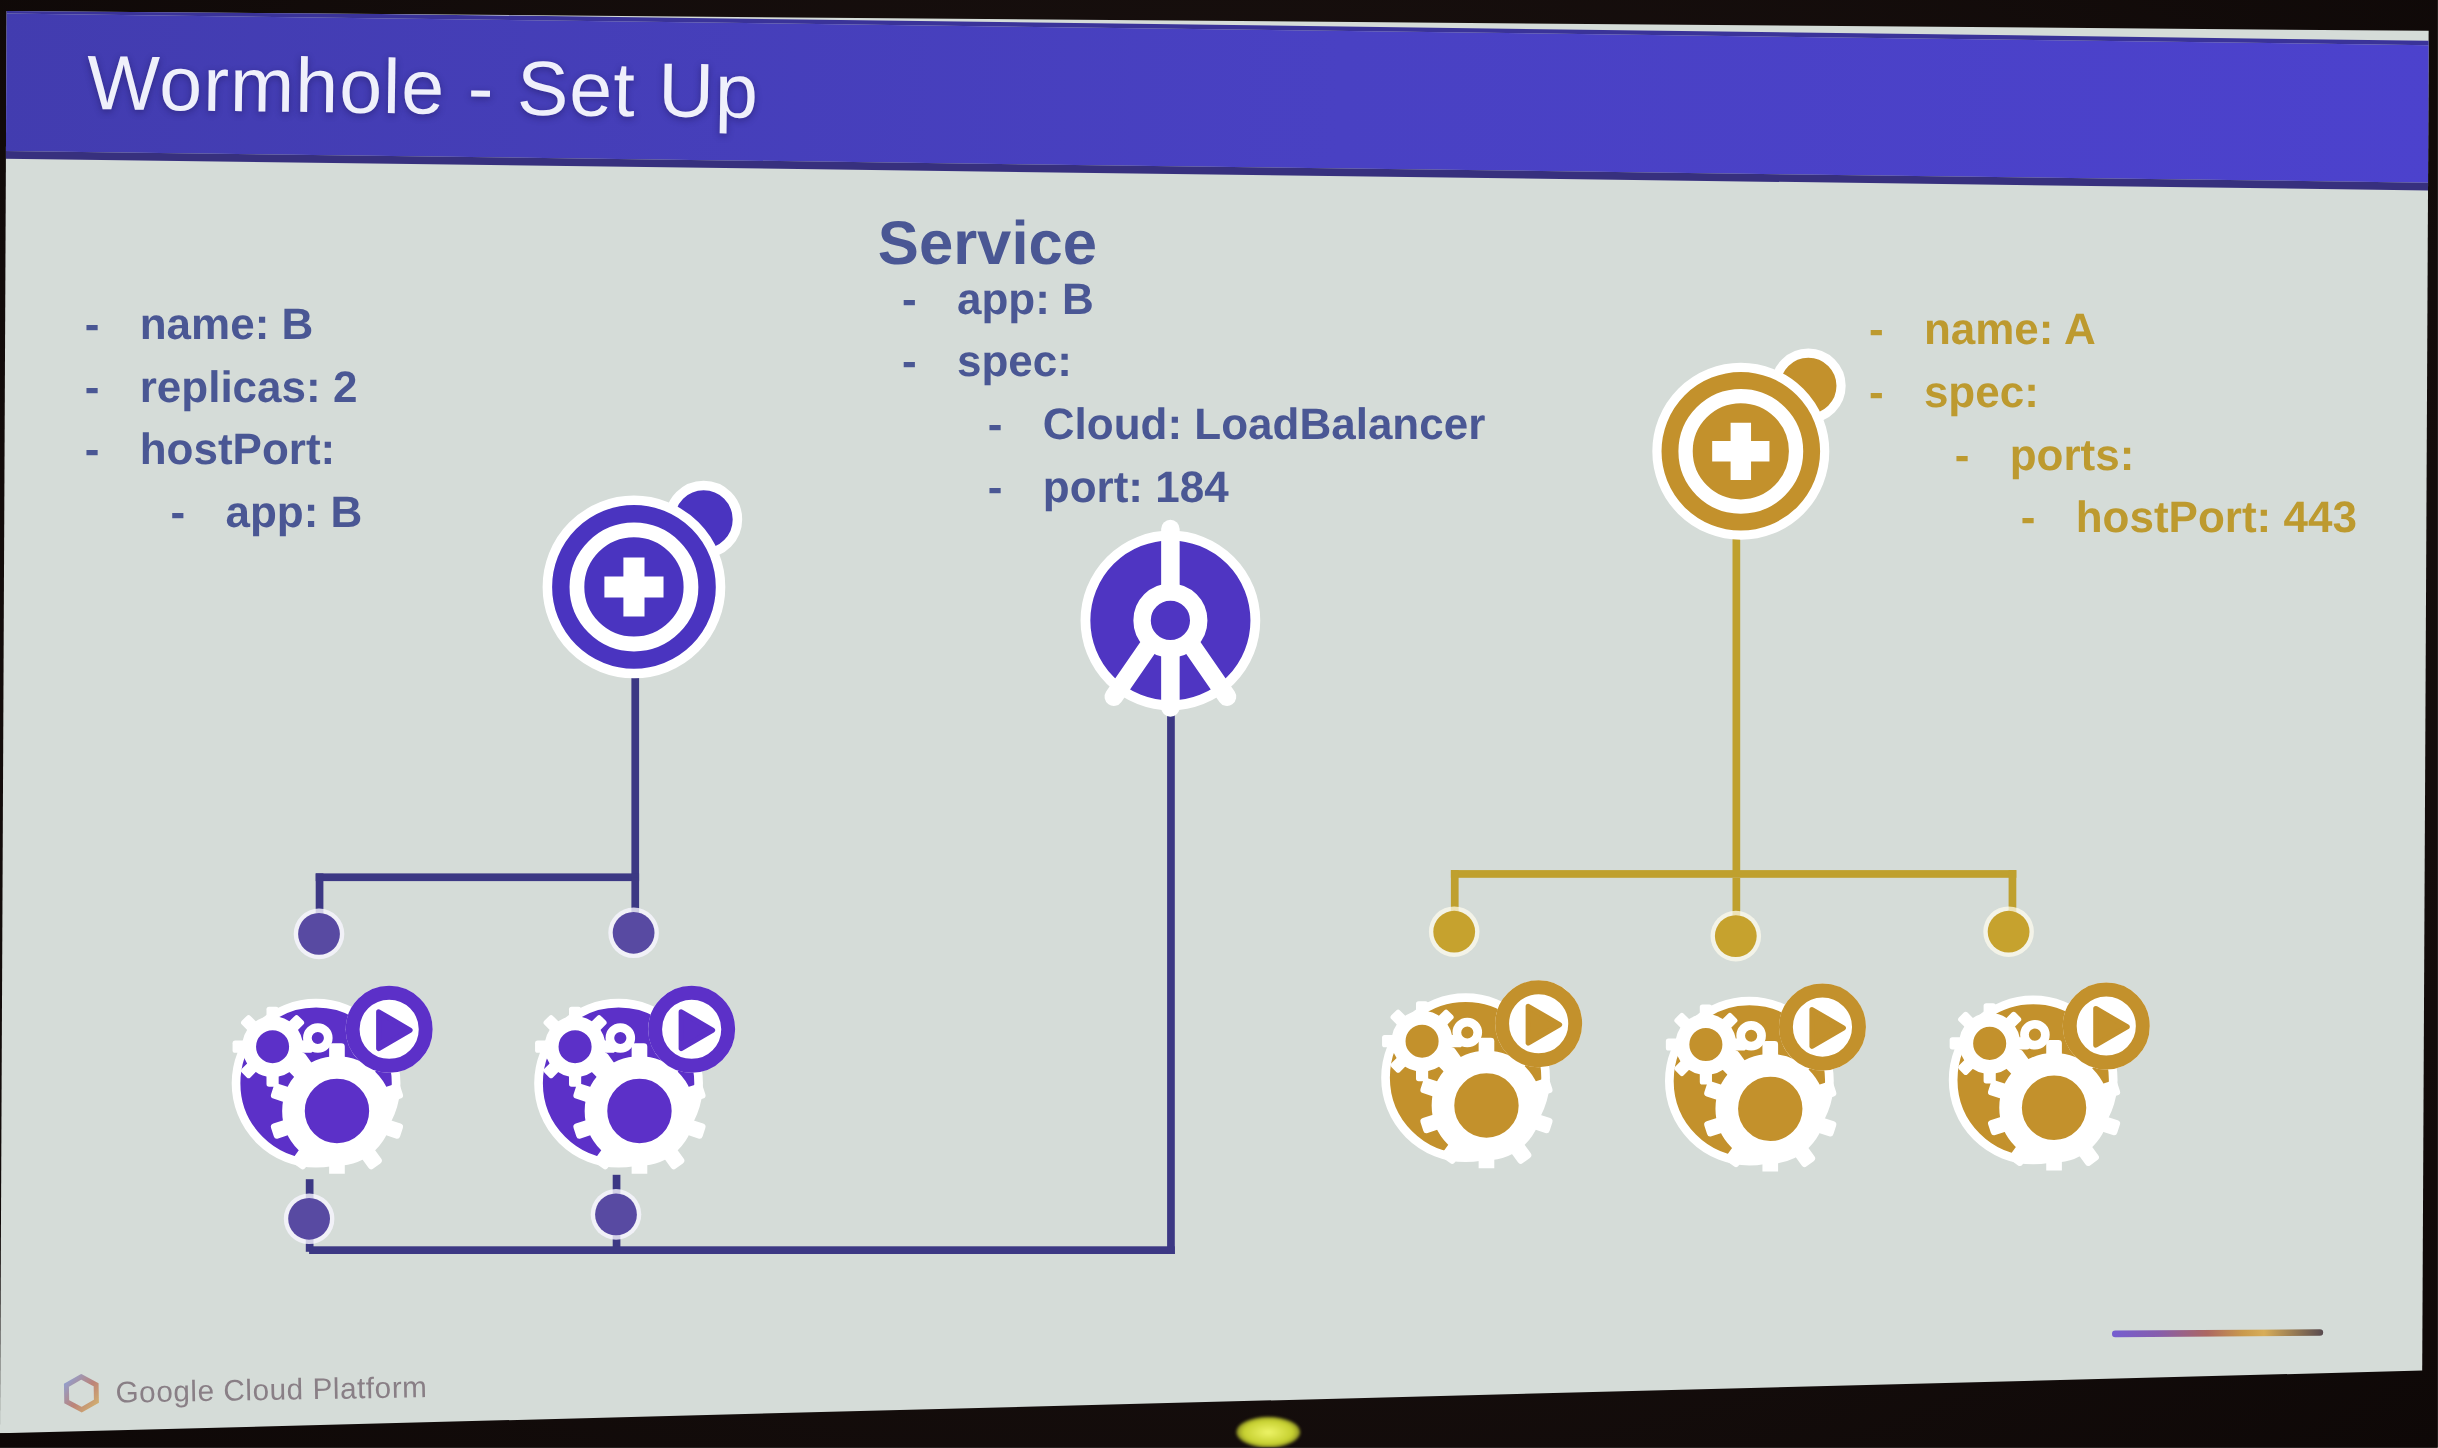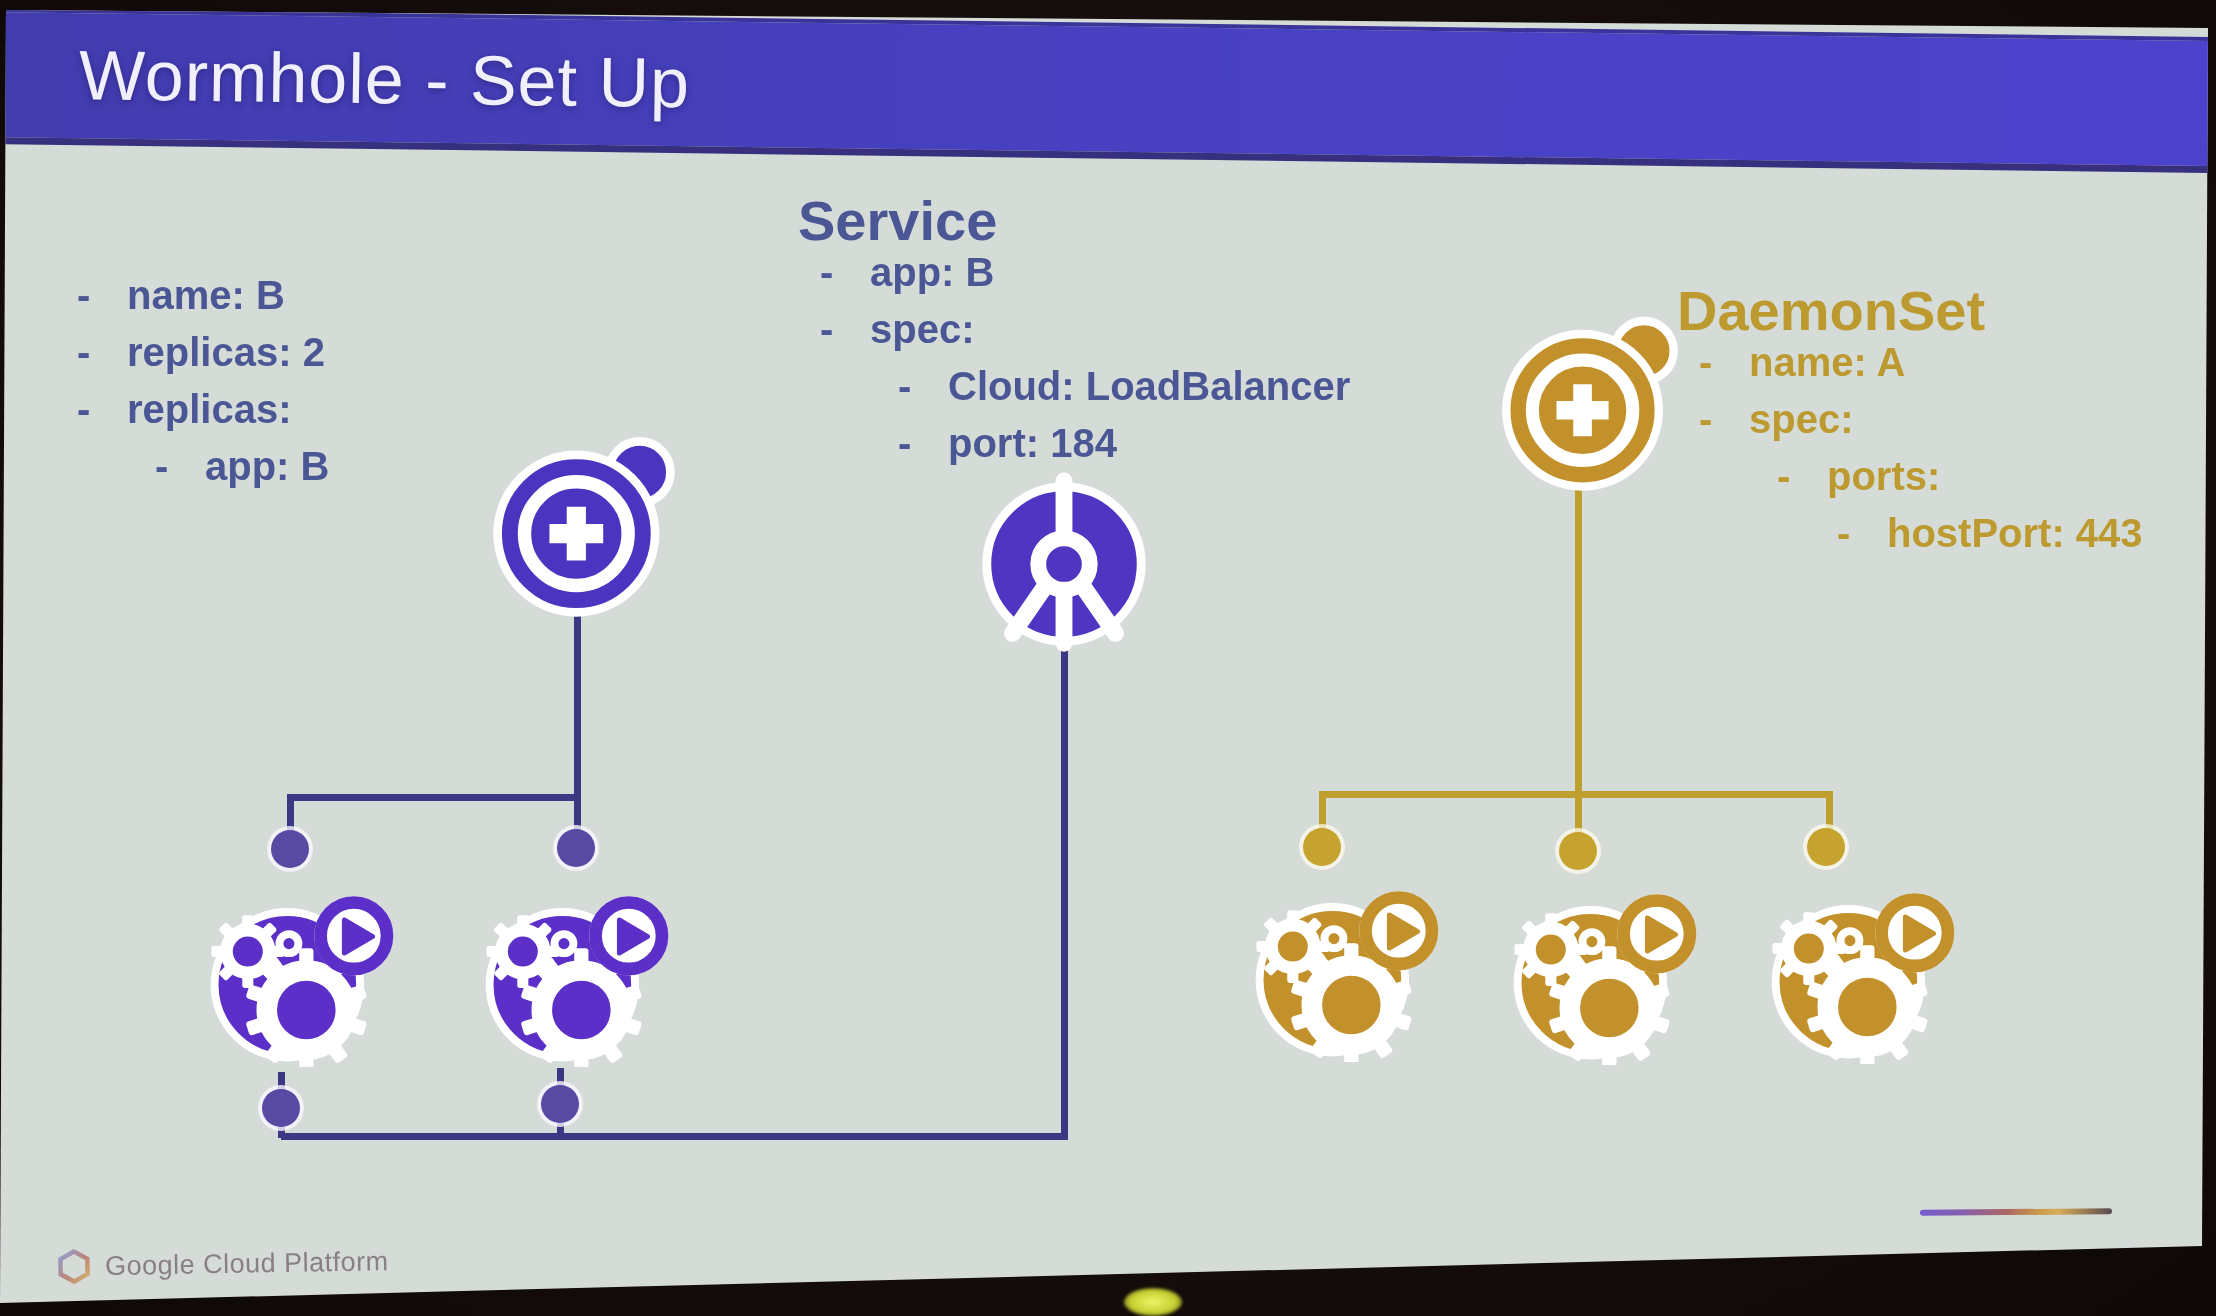--- a/index.html
+++ b/index.html
@@ -191,21 +191,21 @@
       <div class="line ind1">
         <span class="dash">-</span>
         <span class="txt">name: B</span>
       </div>
       <div class="line ind1">
         <span class="dash">-</span>
         <span class="txt">replicas: 2</span>
       </div>
       <div class="line ind1">
         <span class="dash">-</span>
-        <span class="txt">replicas:</span>
+        <span class="txt">hostPort:</span>
       </div>
       <div class="line ind2">
         <span class="dash">-</span>
         <span class="txt">app: B</span>
       </div>
     </div>
 
     <div class="group indigoText" style="left:798px;top:188px">
       <div class="gtitle">Service</div>
       <div class="line ind1">
@@ -220,21 +220,20 @@
         <span class="dash">-</span>
         <span class="txt">Cloud: LoadBalancer</span>
       </div>
       <div class="line ind2">
         <span class="dash">-</span>
         <span class="txt">port: 184</span>
       </div>
     </div>
 
     <div class="group goldText" style="left:1677px;top:278px">
-      <div class="gtitle">DaemonSet</div>
       <div class="line ind1">
         <span class="dash">-</span>
         <span class="txt">name: A</span>
       </div>
       <div class="line ind1">
         <span class="dash">-</span>
         <span class="txt">spec:</span>
       </div>
       <div class="line ind2">
         <span class="dash">-</span>

